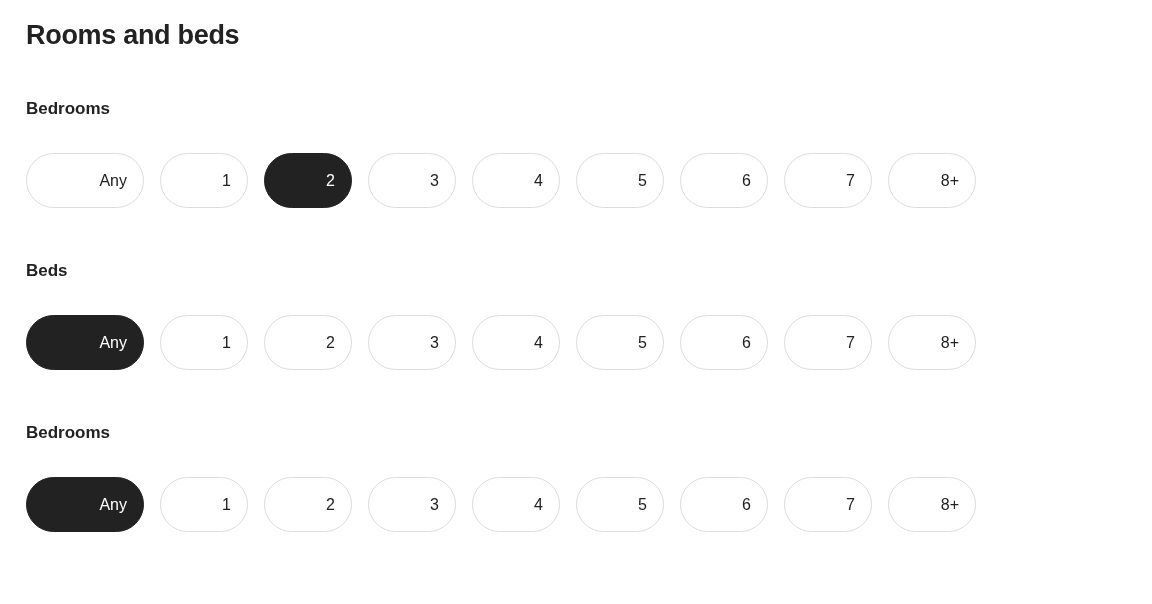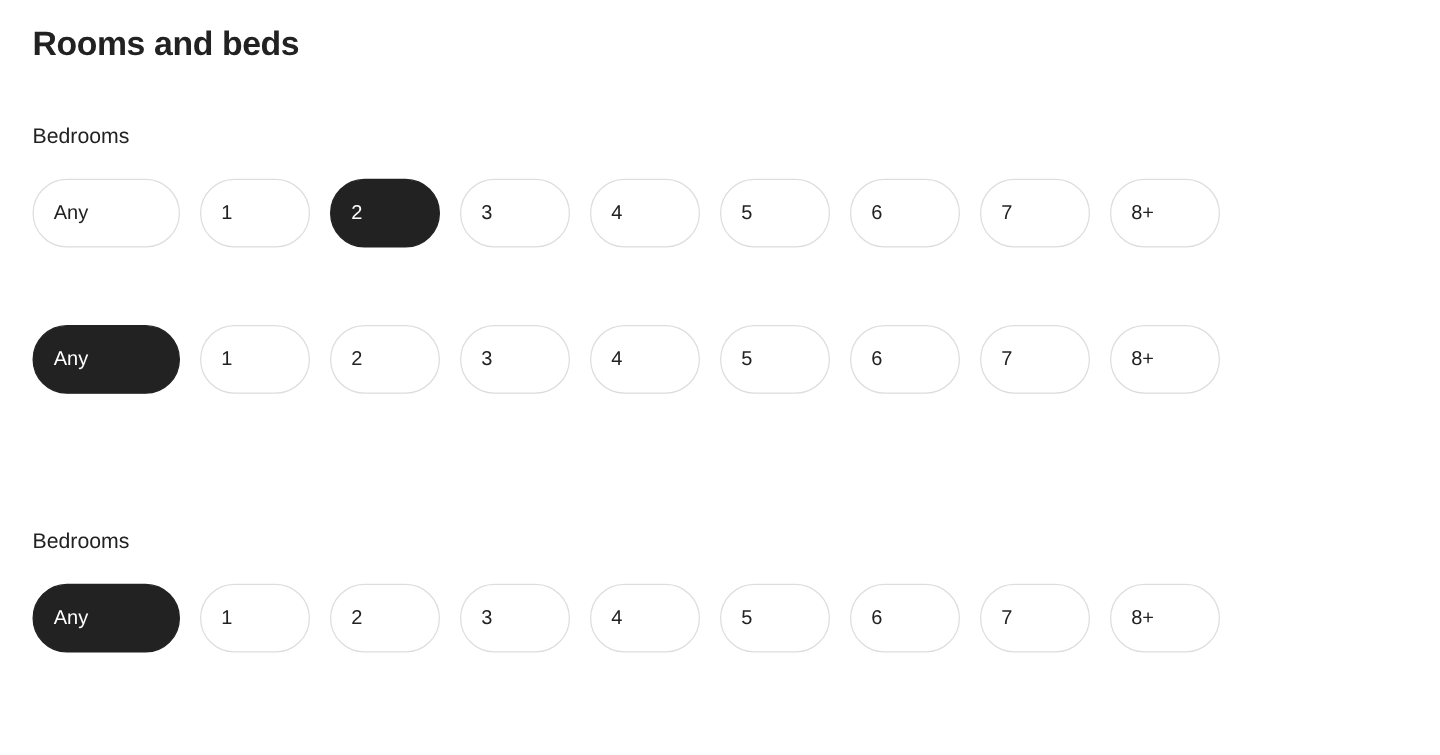--- a/index.html
+++ b/index.html
@@ -41,21 +41,21 @@
     left: 26px;
     width: 1100px;
   }
 
   .section-bedrooms { top: 98px; }
   .section-beds     { top: 260px; }
   .section-bathrooms{ top: 422px; }
 
   .section-label {
     font-size: 17px;
-    font-weight: normal;
+    font-weight: bold;
     color: #222222;
     line-height: 22px;
     margin: 0 0 23px 0;
     white-space: nowrap;
   }
 
   .pill-row {
     display: flex;
     flex-direction: row;
     align-items: center;
@@ -67,25 +67,26 @@
     height: 55px;
     min-width: 88px;
     padding: 0 16px;
     border-radius: 999px;
     border: 1px solid #dddddd;
     background: #ffffff;
     color: #222222;
     font-family: "Liberation Sans", sans-serif;
     font-size: 16px;
     line-height: 53px;
-    text-align: left;
+    text-align: right;
     cursor: pointer;
     white-space: nowrap;
     user-select: none;
     display: inline-block;
+    margin-top: 10px;
   }
 
   .pill.wide {
     min-width: 118px;
   }
 
   .pill.selected {
     background: #222222;
     border-color: #222222;
     color: #ffffff;
@@ -107,20 +108,21 @@
         <button class="pill">3</button>
         <button class="pill">4</button>
         <button class="pill">5</button>
         <button class="pill">6</button>
         <button class="pill">7</button>
         <button class="pill">8+</button>
       </div>
   </div>
 
   <div class="section section-beds">
+    <div class="section-label">Beds</div>
     <div class="pill-row">
         <button class="pill wide selected">Any</button>
         <button class="pill">1</button>
         <button class="pill">2</button>
         <button class="pill">3</button>
         <button class="pill">4</button>
         <button class="pill">5</button>
         <button class="pill">6</button>
         <button class="pill">7</button>
         <button class="pill">8+</button>

